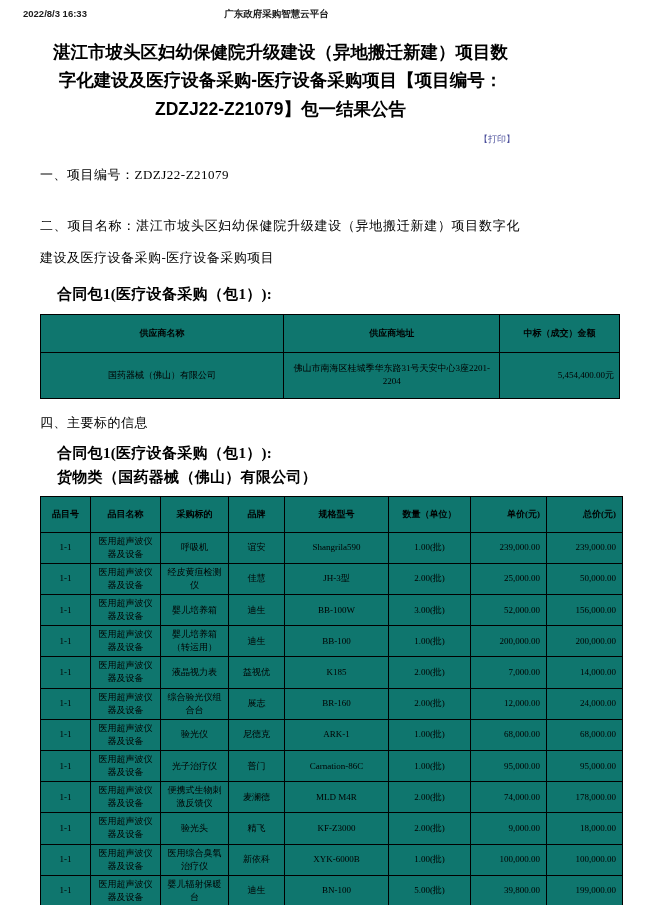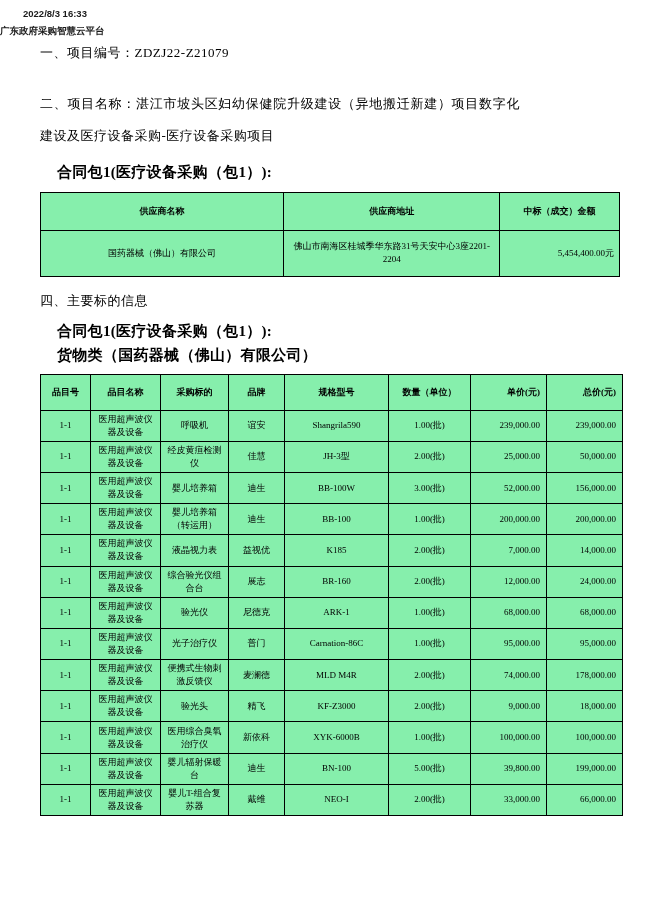--- a/index.html
+++ b/index.html
@@ -7,40 +7,40 @@
   body {
     width:661px; height:905px; overflow:hidden;
     font-family:"Liberation Serif","DejaVu Serif",serif;
     color:#000;
   }
   .page { width:561px; height:905px; position:relative; padding-top:8px; }
 
   
   .topbar { position:relative; height:16px; font-family:"Liberation Sans","DejaVu Sans",sans-serif; }
   .timestamp { position:absolute; left:23px; top:0; font-size:9.5px; font-weight:700; color:#1a1a1a; }
-  .platform  { position:absolute; left:0; right:8px; top:0; font-size:9.5px; font-weight:700; color:#1a1a1a;margin-top:17px; }
+  .platform  { position:absolute; left:0; right:8px; top:0; text-align:center; font-size:9.5px; font-weight:700; color:#1a1a1a; }
 
   
   .doc-title {
     margin:14px 52px 0 52px;
     font-family:"Liberation Sans","DejaVu Sans",sans-serif;
     font-size:17.5px; font-weight:700; line-height:1.62;
     text-align:center; color:#000;
   }
   .print-row { text-align:right; margin:5px 46px 0 0; }
   .print-link { font-size:9px; color:#4b4f9b; cursor:pointer; font-family:"Liberation Sans","DejaVu Sans",sans-serif; }
 
   
   .content { margin:0 41px 0 40px; }
   .sec { font-size:13px; letter-spacing:0.5px; margin-top:19px; line-height:1.6; }
   .sec.wrap2 { text-align:justify; line-height:2.5; margin-top:24px; }
   .sub { font-size:15px; font-weight:700; margin:10px 0 0 17px; letter-spacing:0.3px; }
 
   
-  table { border-collapse:collapse; table-layout:fixed; background:#86efac;padding-left:12px; }
+  table { border-collapse:collapse; table-layout:fixed; background:#0f766e;padding-left:12px; }
   th, td { border:1px solid #000; font-size:9px; padding:2px 4px; text-align:center; vertical-align:middle; line-height:1.45; overflow:hidden; }
   th { font-weight:700; }
 
   .supplier-table { width:580px; margin-top:10px; border:1.5px solid #000; }
   .supplier-table thead tr { height:38px; }
   .supplier-table tbody tr { height:46px; }
   .supplier-table td:nth-child(3), .supplier-table th:nth-child(3) { }
   .supplier-table td:nth-child(3) { text-align:right; padding-right:5px; }
 
   .items-table { width:582px; margin-top:9px; border:1.5px solid #000; }
@@ -52,21 +52,25 @@
 </head>
 <body>
 
 <div class="page">
 
   <div class="topbar">
     <span class="timestamp">2022/8/3 16:33</span>
     <span class="platform">广东政府采购智慧云平台</span>
   </div>
 
-
+  <h1 class="doc-title">湛江市坡头区妇幼保健院升级建设（异地搬迁新建）项目数字化建设及医疗设备采购-医疗设备采购项目【项目编号：ZDZJ22-Z21079】包一结果公告</h1>
+
+  <div class="print-row">
+    <span class="print-link">【打印】</span>
+  </div>
 
   <div class="content">
 
     <div class="sec">一、项目编号：ZDZJ22-Z21079</div>
 
     <div class="sec wrap2">二、项目名称：湛江市坡头区妇幼保健院升级建设（异地搬迁新建）项目数字化建设及医疗设备采购-医疗设备采购项目</div>
 
     <div class="sub">合同包1(医疗设备采购（包1）):</div>
 
     <table class="supplier-table">

